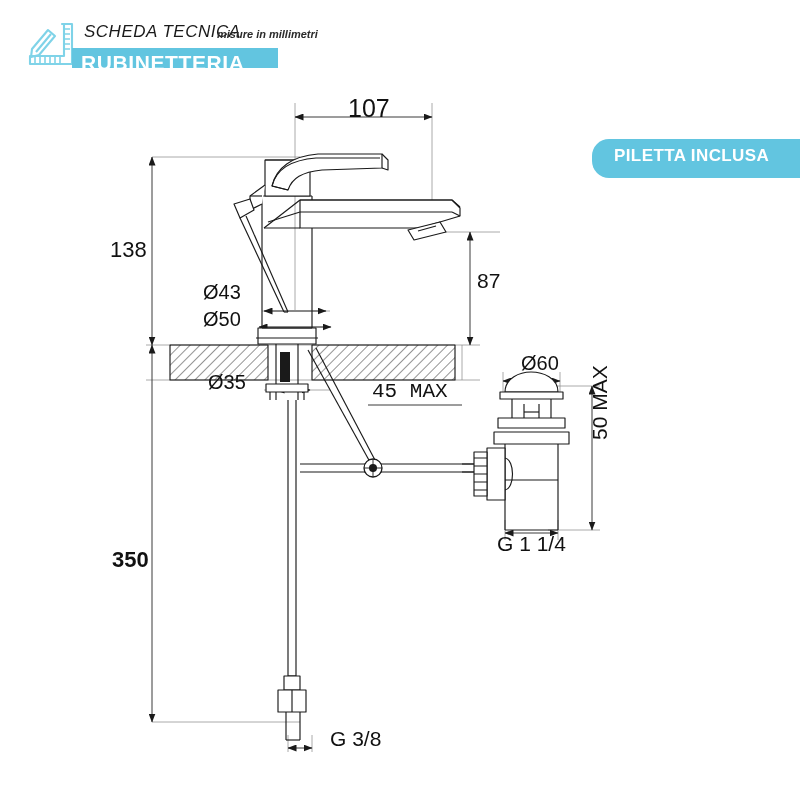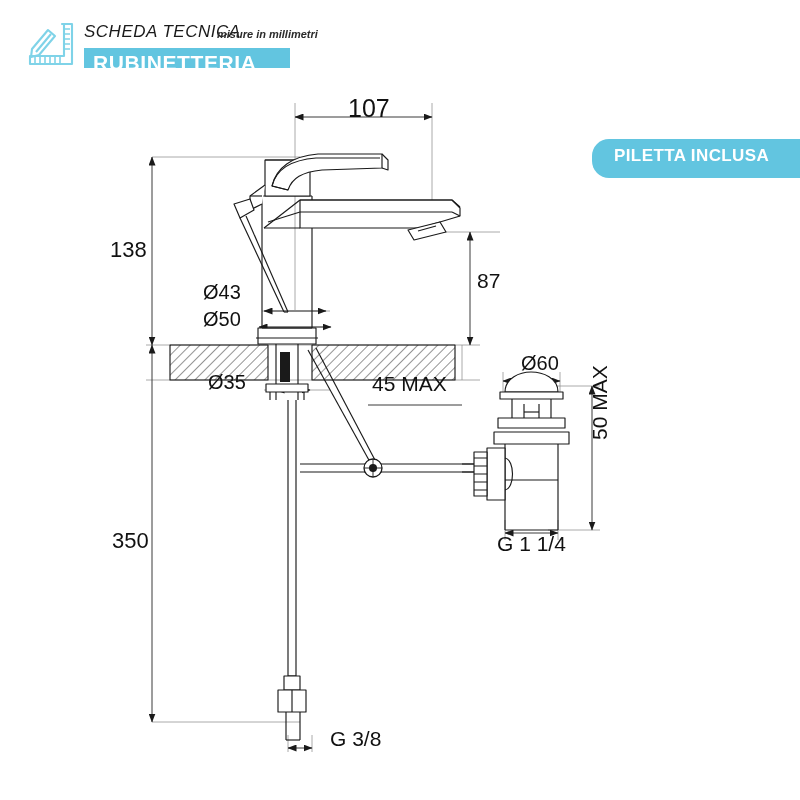--- a/index.html
+++ b/index.html
@@ -18,21 +18,21 @@
     position:absolute;left:84px;top:22px;
     font-size:17px;font-weight:normal;font-style:italic;
     letter-spacing:.5px;color:#1a1a1a;white-space:nowrap;
   }
   .hdr-sub{
     position:absolute;left:210px;top:28px;
     font-size:11px;font-style:italic;font-weight:bold;
     color:#2b2b2b;white-space:nowrap;padding-left:7px;
   }
   .hdr-band{
-    position:absolute;left:84px;top:48px;width:206px;height:20px;
+    position:absolute;left:72px;top:48px;width:206px;height:20px;
     background:#62c5e0;
   }
   .hdr-band span{
     position:absolute;left:9px;top:3px;
     font-size:21px;font-weight:bold;letter-spacing:.6px;
     color:#ffffff;white-space:nowrap;
   }
 
   
   .badge{
@@ -49,22 +49,22 @@
   .dim{
     position:absolute;color:#111;white-space:nowrap;
     font-family:"Liberation Sans", sans-serif;
   }
   .d-107{left:348px;top:94px;font-size:25px;}
   .d-138{left:110px;top:237px;font-size:22px;}
   .d-87 {left:477px;top:269px;font-size:21px;}
   .d-43 {left:203px;top:281px;font-size:20px;}
   .d-50 {left:203px;top:308px;font-size:20px;}
   .d-35 {left:208px;top:371px;font-size:20px;}
-  .d-45 {left:372px;top:372px;font-size:21px;}
-  .d-350{left:112px;top:528px;font-size:22px;}
+  .d-45 {left:372px;top:380px;font-size:21px;font-family:Liberation Mono, monospace;}
+  .d-350{left:112px;top:547px;font-size:22px;font-weight:bold;}
   .d-60 {left:521px;top:352px;font-size:20px;}
   .d-g114{left:497px;top:532px;font-size:21px;}
   .d-g38{left:330px;top:727px;font-size:21px;}
   .d-50max{
     left:588px;top:440px;font-size:21px;
     transform:rotate(-90deg);transform-origin:left top;
   }
 </style>
 </head>
 <body>

